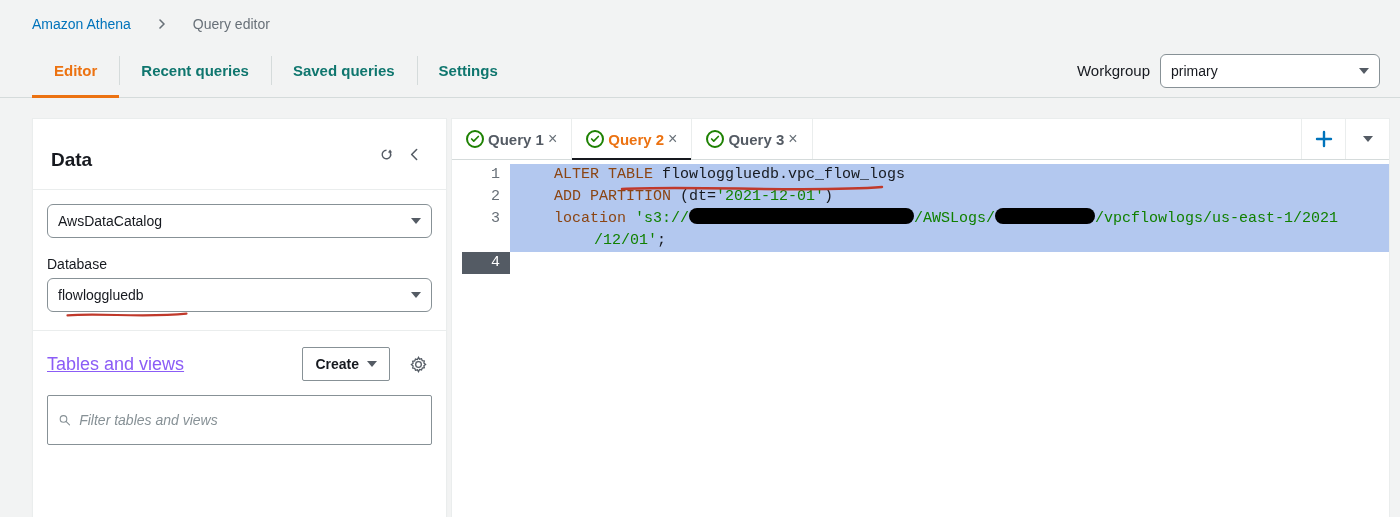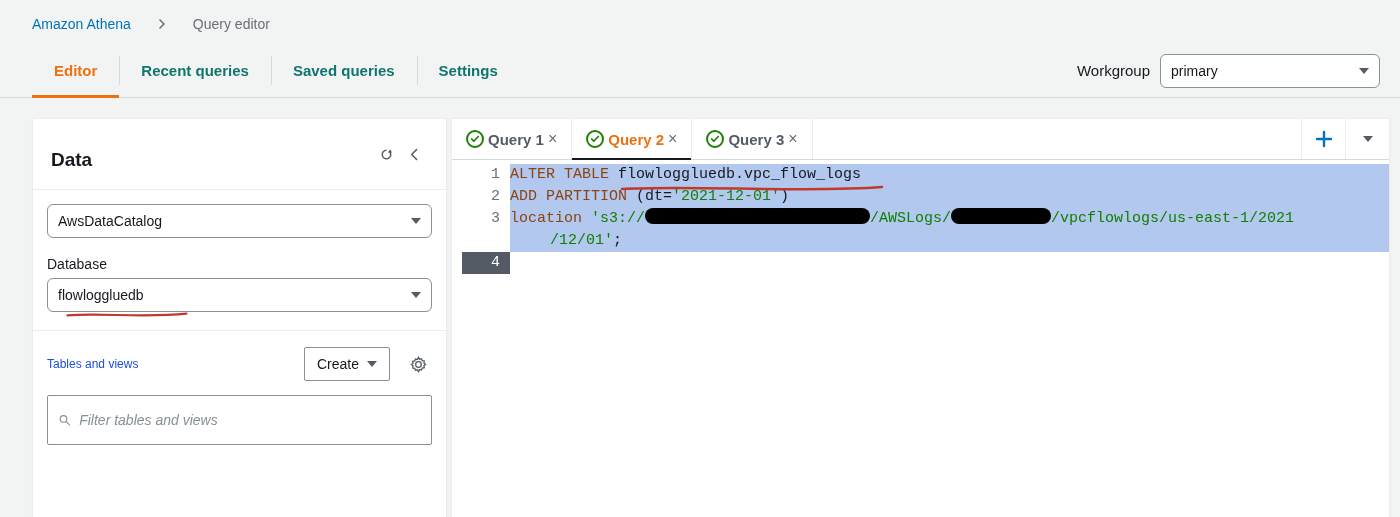--- a/index.html
+++ b/index.html
@@ -131,32 +131,32 @@
     left: 10px;
     bottom: -6px;
     width: 140px;
     height: 7px;
     pointer-events: none;
   }
   .underline-red path { stroke: #c0392b; stroke-width: 2.5; fill: none; stroke-linecap: round; }
 
   .lp-sep { height: 1px; background: #eaeded; margin: 8px -14px 16px -14px; }
   .tv-head { display: flex; align-items: center; gap: 10px; }
-  .tv-head h3 { font-size: 12px; font-weight: 400; flex:1; color: #1d4ed8; }
+  .tv-head h3 { font-size: 18px; font-weight: 400; flex:1; color: #8b5cf6; text-decoration: underline; }
   .create-btn {
     border: 1px solid #879196;
     background: #fff;
     border-radius: 2px;
     height: 34px;
     padding: 0 12px;
     display: inline-flex;
     align-items: center;
     gap: 8px;
     font-size: 14px;
-    font-weight: 400;
+    font-weight: 700;
     cursor: pointer;
     color: #16191f;
   }
   .gearbtn { margin-left: 4px; }
   .filter-input {
     margin-top: 14px;
     border: 1px solid #879196;
     border-radius: 2px;
     background: #fff;
     height: 50px;
@@ -267,21 +267,21 @@
     padding-top: 4px;
     position: relative;
   }
   .sel-bg {
     position: absolute;
     left: 0; right: 0; top: 4px;
     height: 88px;
     background: #b3c8ef;
     z-index: 0;
   }
-  .line { position: relative; z-index: 1; height: 22px; white-space: pre; }
+  .line { position: relative; z-index: 1; height: 22px; white-space: pre; padding-left: 44px; }
   .line .cont { padding-left: 40px; }
   .kw { color: #8b4513; }
   .str { color: #108000; }
   .id { color: #16191f; }
   .underline-red2 {
     position: absolute;
     z-index: 2;
     pointer-events: none;
   }
   .redaction {

